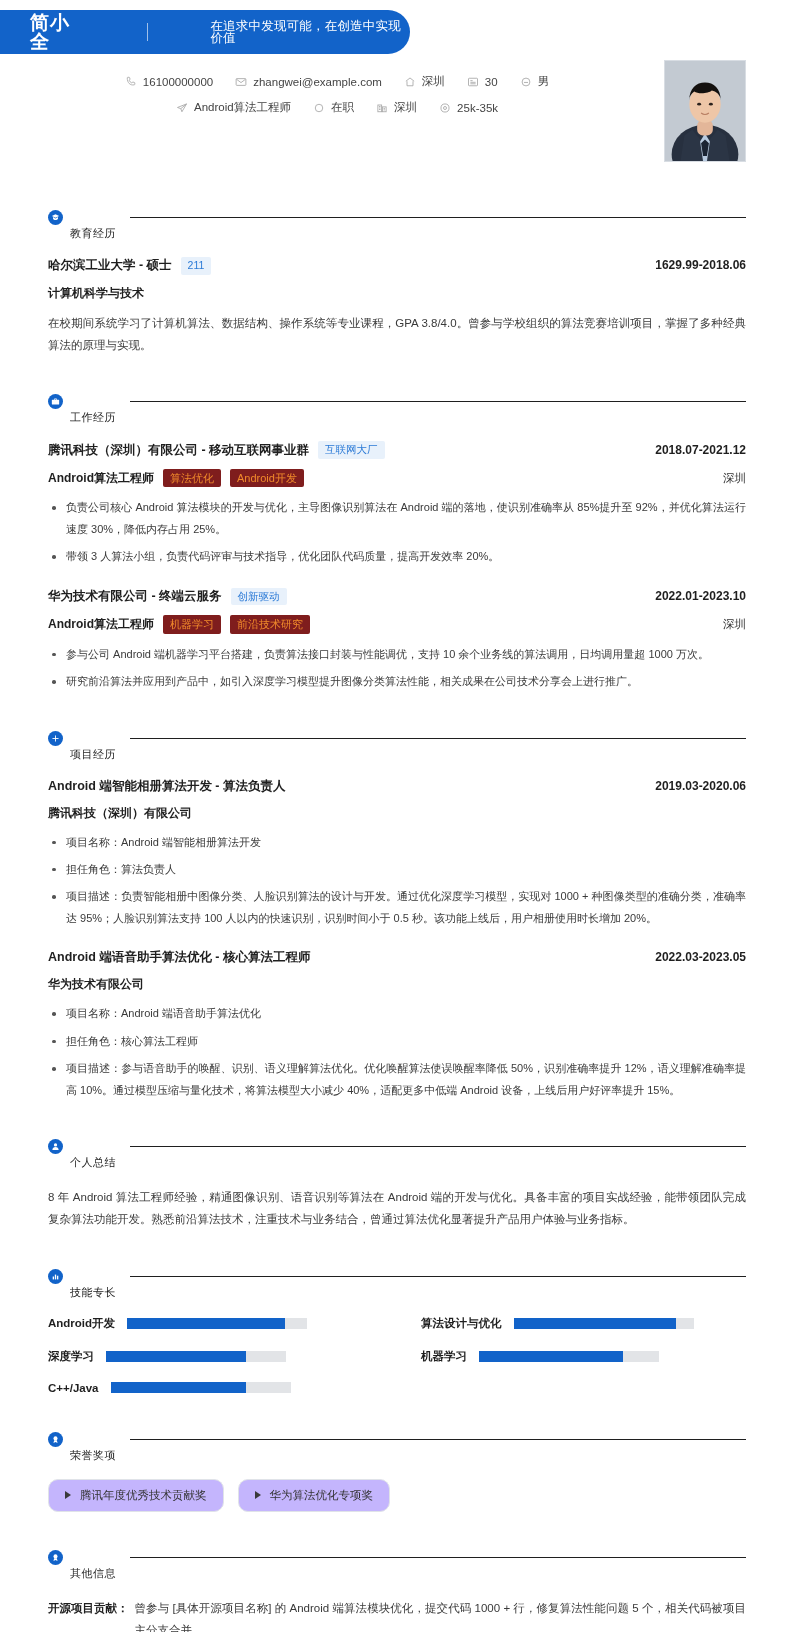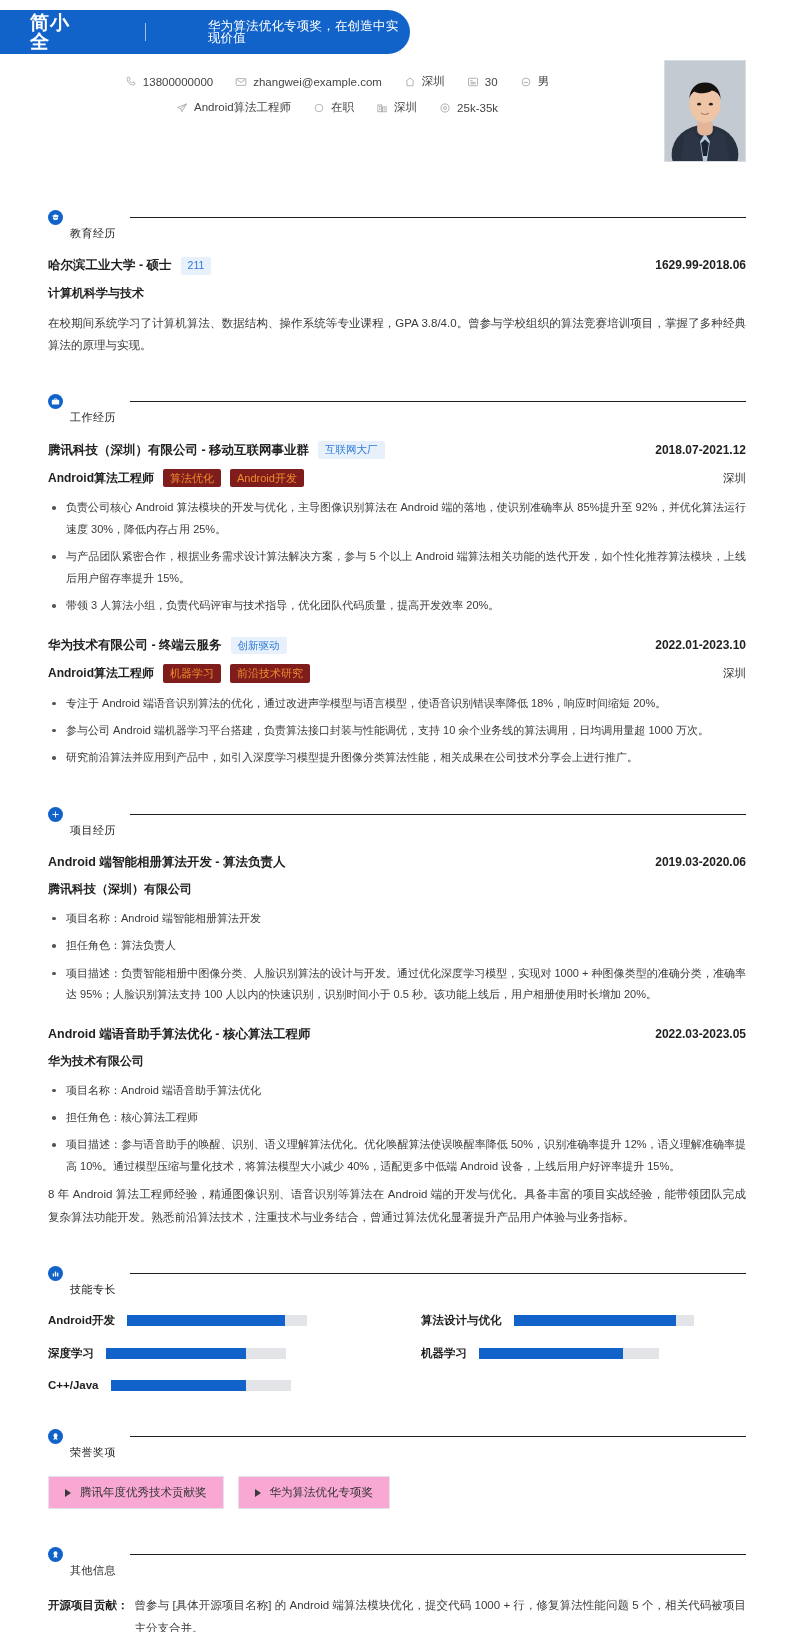--- a/index.html
+++ b/index.html
@@ -251,25 +251,25 @@
     left: 0; top: 0; bottom: 0;
     background: #1263c9;
   }
 
   
   .honors { display: flex; flex-wrap: wrap; gap: 14px; margin-bottom: 6px; }
   .honor-chip {
     display: inline-flex;
     align-items: center;
     border: 1px solid #e0e3e8;
-    border-radius: 1px;
+    border-radius: 10px;
     padding: 8px 16px;
     font-size: 11.5px;
     color: #333;
-    background: #f9a8d4;
+    background: #c4b5fd;
   }
   .honor-chip .tri {
     width: 0; height: 0;
     border-left: 6px solid #3a3a3a;
     border-top: 4px solid transparent;
     border-bottom: 4px solid transparent;
     margin-right: 9px;
   }
 
   
@@ -292,34 +292,34 @@
   }
   .bottom-pad { height: 26px; }
 </style>
 </head>
 <body>
 
 <div class="banner-wrap">
   <div class="banner">
     <span class="banner-name">简小全</span>
     <span class="banner-divider"></span>
-    <span class="banner-slogan">华为算法优化专项奖，在创造中实现价值</span>
+    <span class="banner-slogan">在追求中发现可能，在创造中实现价值</span>
   </div>
 </div>
 
 <div class="contact-area">
   <div class="contact-lines">
     <div class="contact-row">
       <span class="contact-item">
         <span class="ico">
           <svg width="12" height="12" viewBox="0 0 16 16" fill="none" stroke="#777" stroke-width="1.2">
             <path d="M3 2.5c0-.4.4-.8.8-.8h1.6c.4 0 .7.2.8.6l.5 1.8c.1.3 0 .6-.3.8l-1 .8c.8 1.6 2.1 2.9 3.7 3.7l.8-1c.2-.3.5-.4.8-.3l1.8.5c.4.1.6.4.6.8v1.6c0 .4-.4.8-.8.8C6.8 12.8 3 9 3 2.5z"></path>
           </svg>
         </span>
-        <span>13800000000</span>
+        <span>16100000000</span>
       </span>
       <span class="contact-item">
         <span class="ico">
           <svg width="12" height="12" viewBox="0 0 16 16" fill="none" stroke="#777" stroke-width="1.2">
             <rect x="1.5" y="3.5" width="13" height="9" rx="1"></rect>
             <path d="M1.8 4.2 8 8.8l6.2-4.6"></path>
           </svg>
         </span>
         <span>zhangwei@example.com</span>
       </span>
@@ -455,21 +455,20 @@
     <div class="entry-role-row">
       <span class="entry-left">
         <span class="entry-role">Android算法工程师</span>
         <span class="badge-orange">算法优化</span>
         <span class="badge-orange">Android开发</span>
       </span>
       <span class="entry-loc">深圳</span>
     </div>
     <ul class="bullets">
       <li>负责公司核心 Android 算法模块的开发与优化，主导图像识别算法在 Android 端的落地，使识别准确率从 85%提升至 92%，并优化算法运行速度 30%，降低内存占用 25%。</li>
-      <li>与产品团队紧密合作，根据业务需求设计算法解决方案，参与 5 个以上 Android 端算法相关功能的迭代开发，如个性化推荐算法模块，上线后用户留存率提升 15%。</li>
       <li>带领 3 人算法小组，负责代码评审与技术指导，优化团队代码质量，提高开发效率 20%。</li>
     </ul>
   </div>
 
   <div class="entry">
     <div class="entry-top">
       <span class="entry-left">
         <span class="entry-title">华为技术有限公司 - 终端云服务</span>
         <span class="badge-blue">创新驱动</span>
       </span>
@@ -477,21 +476,20 @@
     </div>
     <div class="entry-role-row">
       <span class="entry-left">
         <span class="entry-role">Android算法工程师</span>
         <span class="badge-orange">机器学习</span>
         <span class="badge-orange">前沿技术研究</span>
       </span>
       <span class="entry-loc">深圳</span>
     </div>
     <ul class="bullets">
-      <li>专注于 Android 端语音识别算法的优化，通过改进声学模型与语言模型，使语音识别错误率降低 18%，响应时间缩短 20%。</li>
       <li>参与公司 Android 端机器学习平台搭建，负责算法接口封装与性能调优，支持 10 余个业务线的算法调用，日均调用量超 1000 万次。</li>
       <li>研究前沿算法并应用到产品中，如引入深度学习模型提升图像分类算法性能，相关成果在公司技术分享会上进行推广。</li>
     </ul>
   </div>
 </div>
 
 <div class="section">
   <div class="section-head">
     <span class="section-icon">
       <svg width="9" height="9" viewBox="0 0 16 16" fill="none" stroke="#fff" stroke-width="1.6">
@@ -523,20 +521,30 @@
     <div class="entry-sub">华为技术有限公司</div>
     <ul class="bullets">
       <li>项目名称：Android 端语音助手算法优化</li>
       <li>担任角色：核心算法工程师</li>
       <li>项目描述：参与语音助手的唤醒、识别、语义理解算法优化。优化唤醒算法使误唤醒率降低 50%，识别准确率提升 12%，语义理解准确率提高 10%。通过模型压缩与量化技术，将算法模型大小减少 40%，适配更多中低端 Android 设备，上线后用户好评率提升 15%。</li>
     </ul>
   </div>
 </div>
 
 <div class="section">
+  <div class="section-head">
+    <span class="section-icon">
+      <svg width="9" height="9" viewBox="0 0 16 16" fill="#fff">
+        <circle cx="8" cy="5.2" r="2.9"></circle>
+        <path d="M2.4 14c0-3 2.5-5 5.6-5s5.6 2 5.6 5H2.4z"></path>
+      </svg>
+    </span>
+    <span class="section-title">个人总结</span>
+    <span class="section-rule"></span>
+  </div>
   <div class="para">8 年 Android 算法工程师经验，精通图像识别、语音识别等算法在 Android 端的开发与优化。具备丰富的项目实战经验，能带领团队完成复杂算法功能开发。熟悉前沿算法技术，注重技术与业务结合，曾通过算法优化显著提升产品用户体验与业务指标。</div>
 </div>
 
 <div class="section">
   <div class="section-head">
     <span class="section-icon">
       <svg width="9" height="9" viewBox="0 0 16 16" fill="#fff">
         <rect x="3" y="8" width="2.4" height="5.2"></rect>
         <rect x="6.8" y="4.6" width="2.4" height="8.6"></rect>
         <rect x="10.6" y="6.6" width="2.4" height="6.6"></rect>

